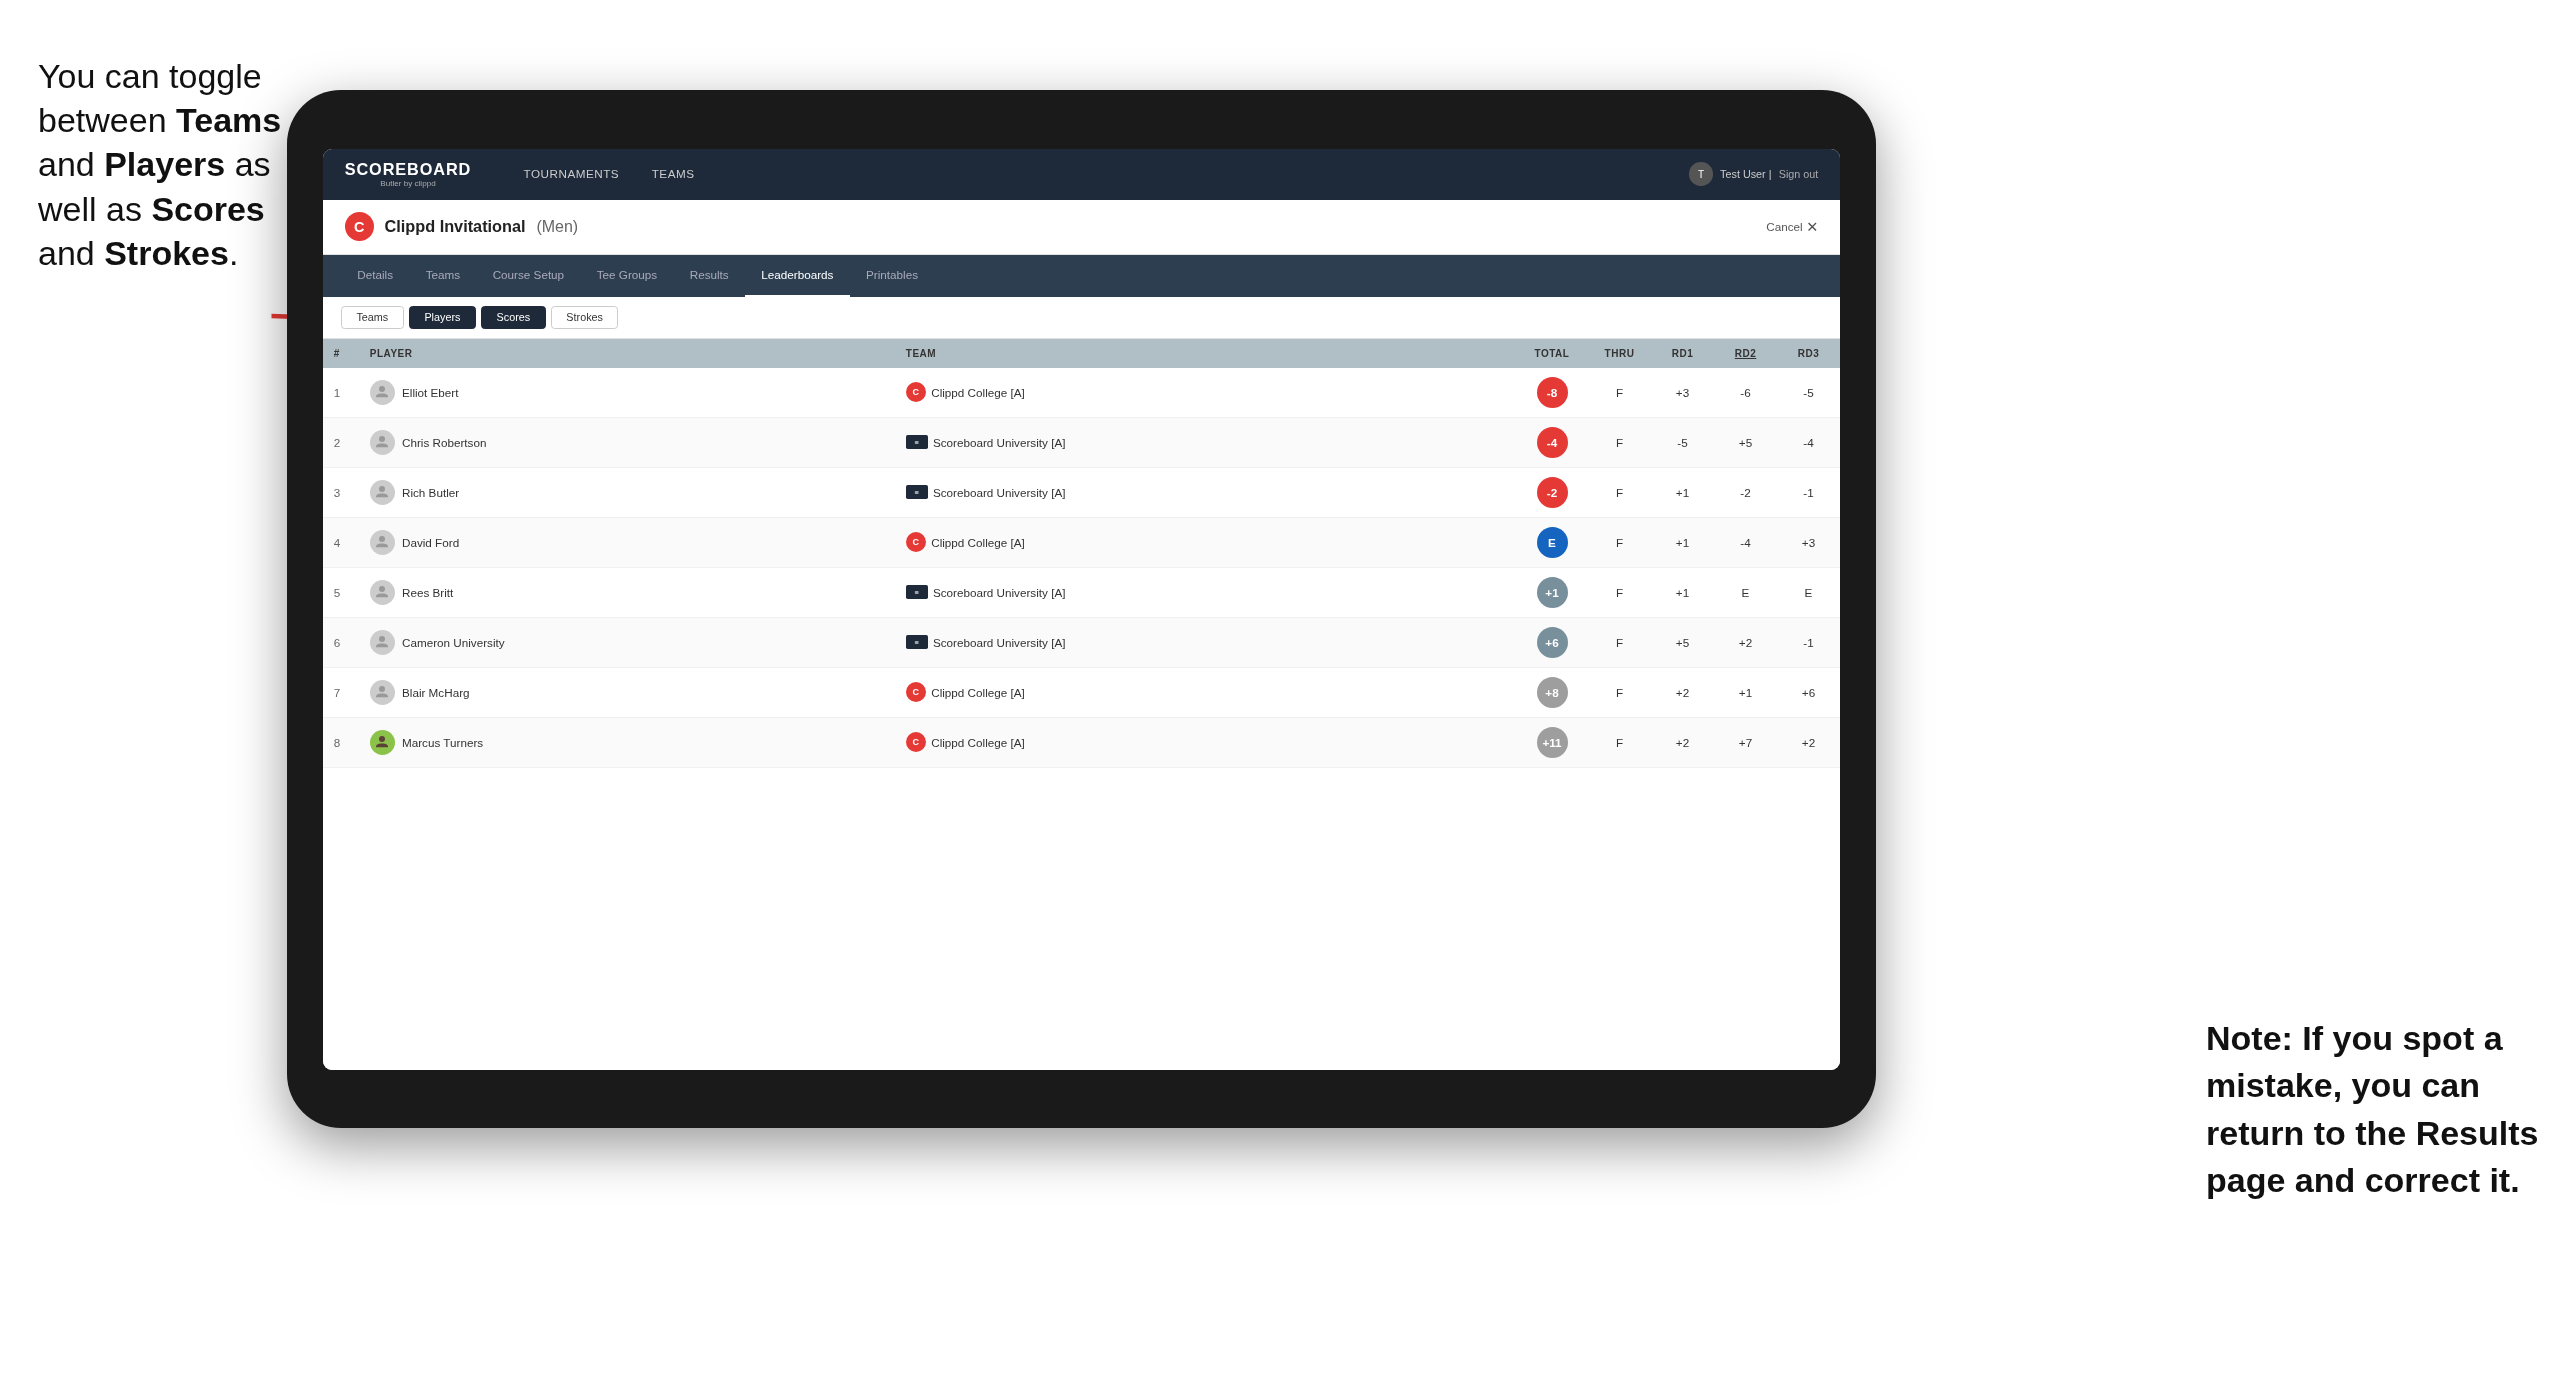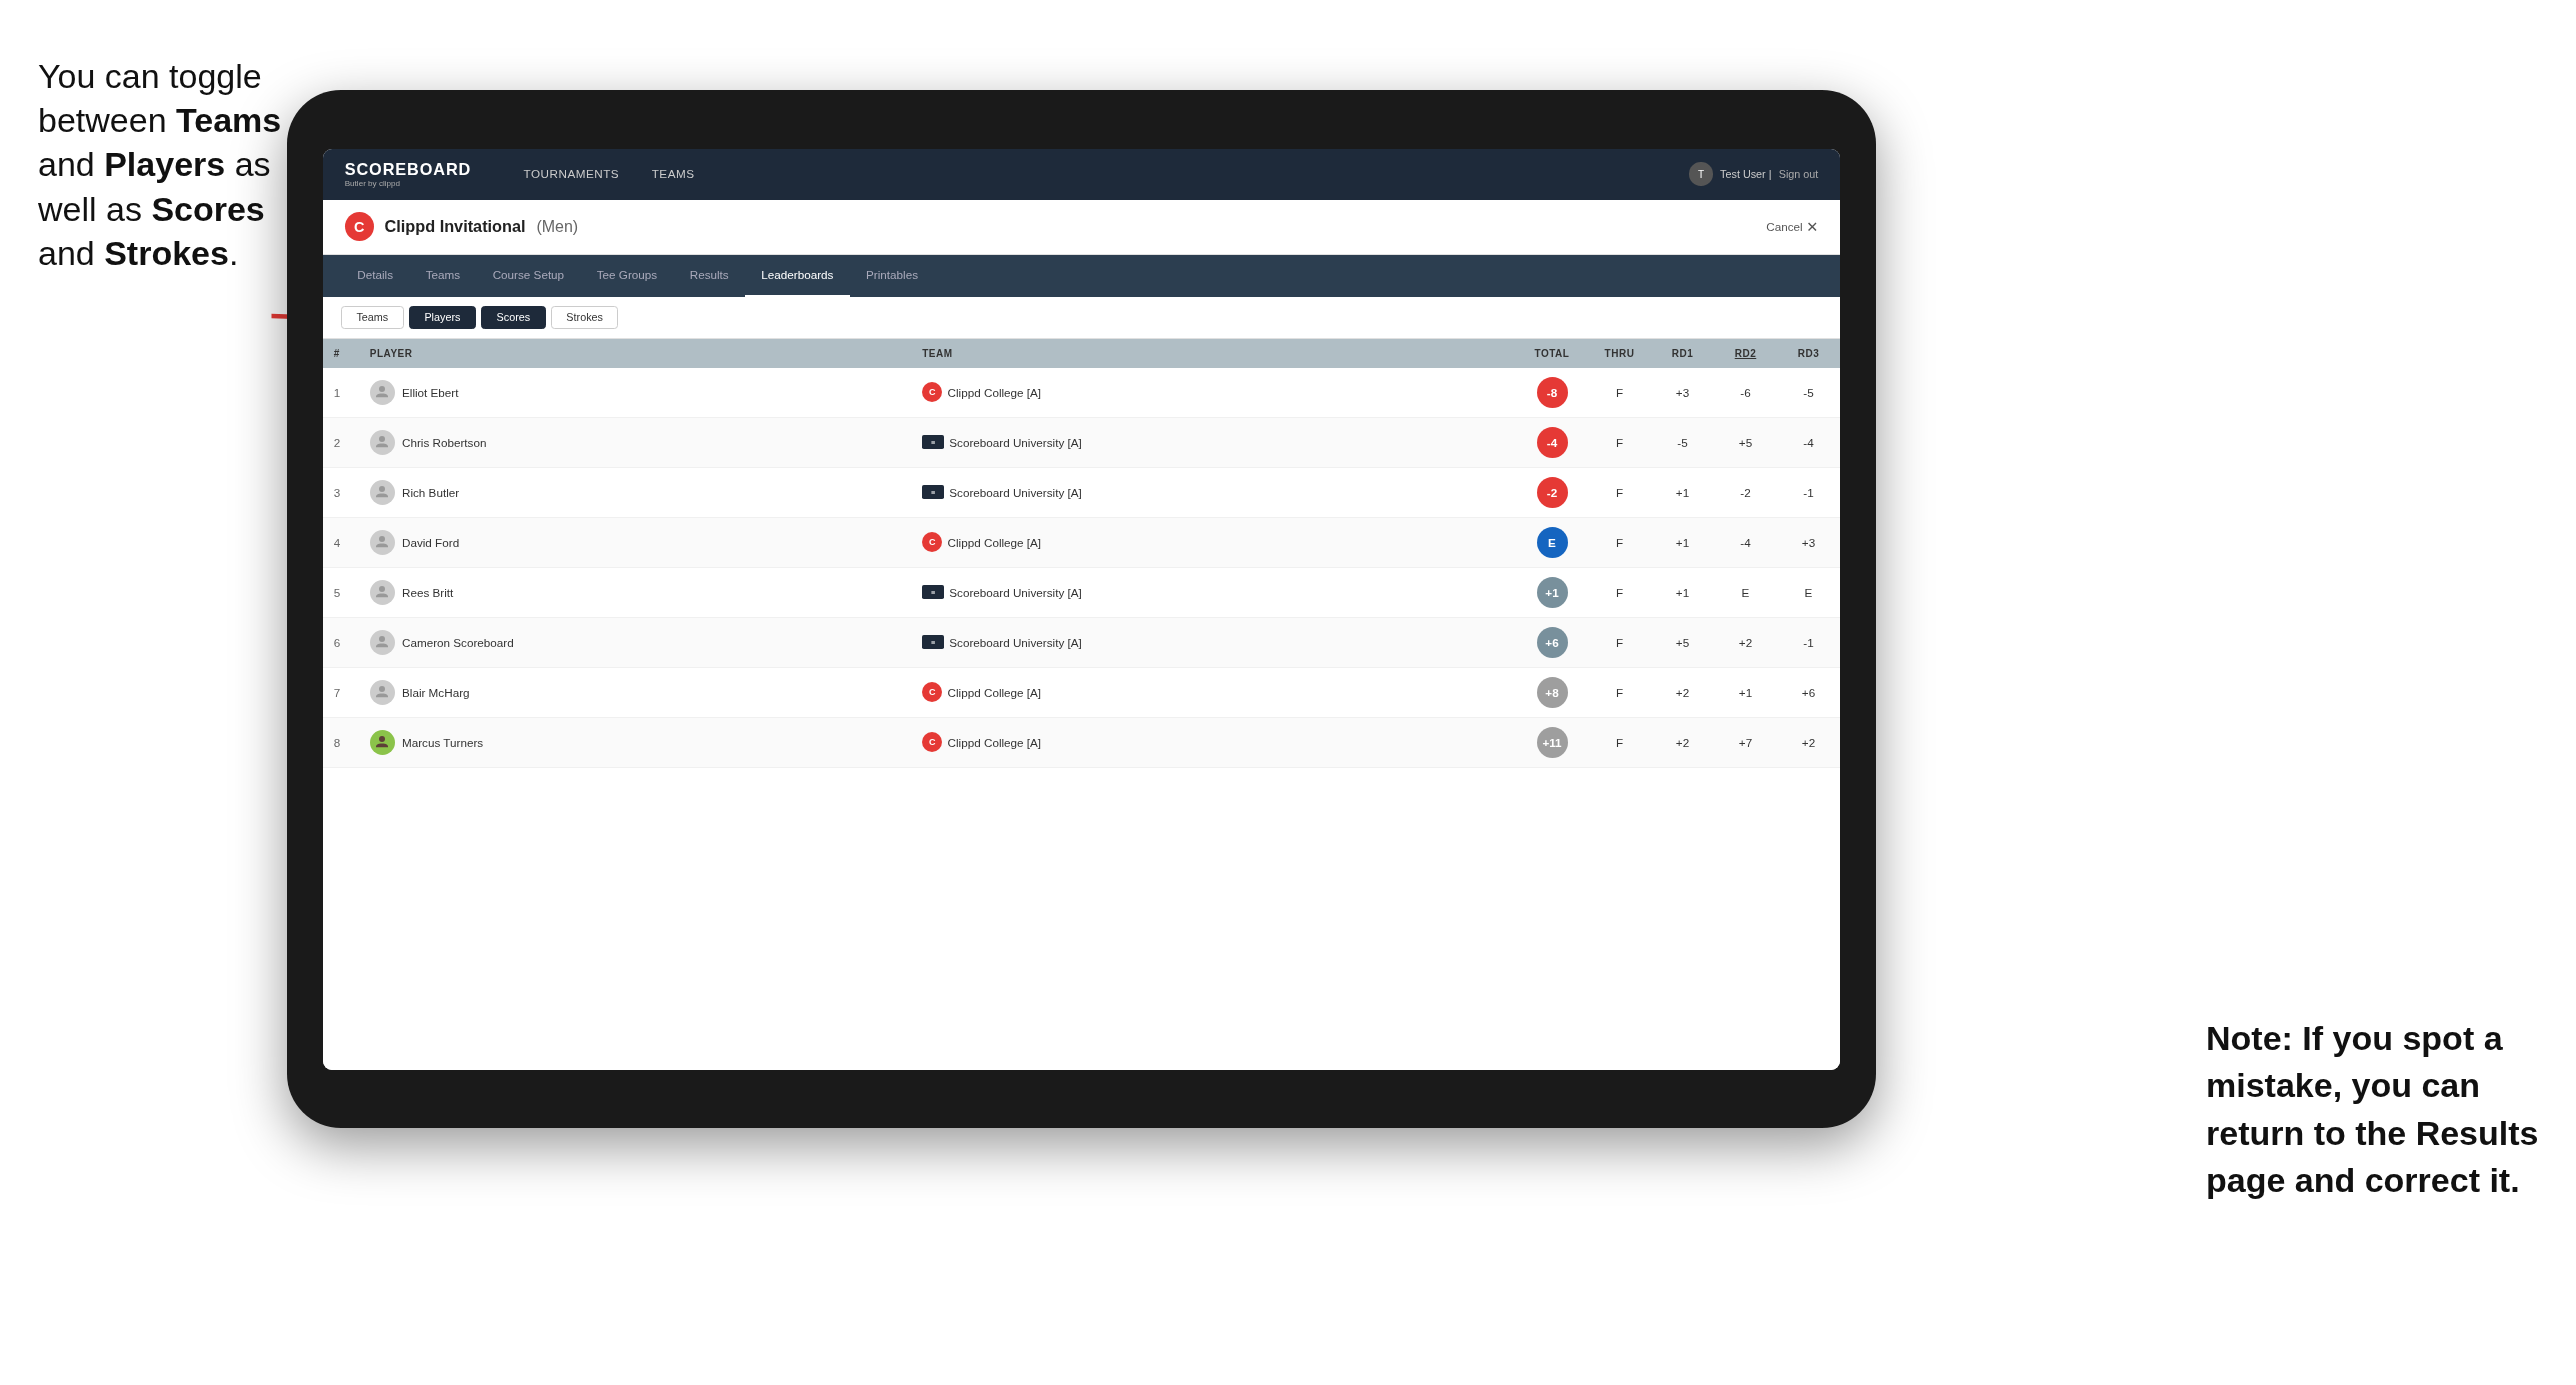--- a/index.html
+++ b/index.html
@@ -76,20 +76,21 @@
       height: 51px;
       display: flex;
       align-items: center;
       padding: 0 21.7px;
       flex-shrink: 0;
     }
     .scoreboard-logo {
       display: flex;
       flex-direction: column;
       margin-right: 36px;
+      text-align: center;
     }
     .scoreboard-logo .logo-text {
       font-size: 16.3px;
       font-weight: 900;
       color: #ffffff;
       letter-spacing: 0.9px;
       text-transform: uppercase;
     }
     .scoreboard-logo .powered-by {
       font-size: 8.1px;
@@ -519,21 +520,21 @@
             <tr>
               <td style="color: rgb(102, 102, 102);">6</td>
               <td>
                 <div class="player-name-cell">
                   <div class="player-avatar">
                     <svg viewBox="0 0 24 24" fill="#999">
                       <circle cx="12" cy="8" r="4"></circle>
                       <path d="M12 14c-6 0-8 2-8 4v1h16v-1c0-2-2-4-8-4z"></path>
                     </svg>
                   </div>
-                  <span>Cameron Scoreboard</span>
+                  <span>Cameron University</span>
                 </div>
               </td>
               <td>
                 <div style="display: flex; align-items: center;">
                   <div class="team-logo-cell team-logo-dark" style="width: 21.7px; height: 14.4px; font-size: 7.2px;">≡</div>
                   <span>Scoreboard University [A]</span>
                 </div>
               </td>
               <td class="center"><span class="score-badge score-gray">+6</span></td>
               <td class="center">F</td>

